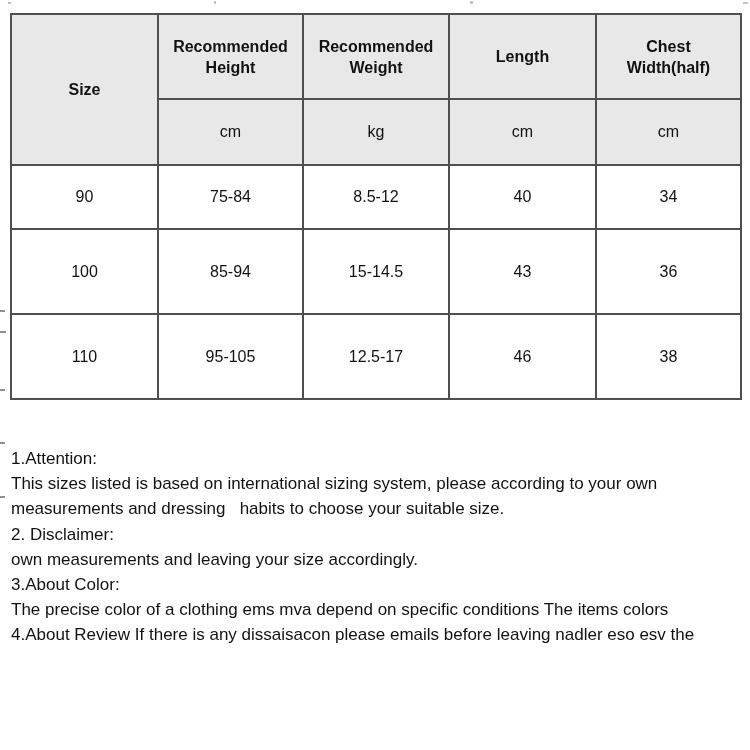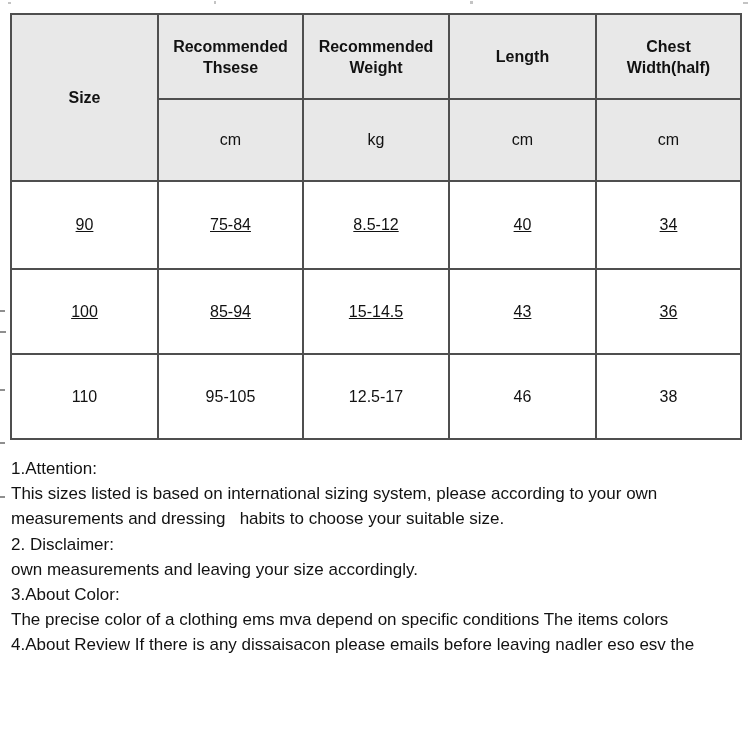--- a/index.html
+++ b/index.html
@@ -24,25 +24,25 @@
   table.size-table td.hd{
     background:#e8e8e8;
     font-weight:bold;
     line-height:21px;
   }
   table.size-table td.unit{
     background:#e8e8e8;
     font-weight:normal;
   }
   tr.r-head{height:85px;}
-  tr.r-unit{height:82px;}
-  tr.r-d1{height:88px;text-decoration:underline;}
-  tr.r-d2{height:85px;text-decoration:underline;}
+  tr.r-unit{height:66px;}
+  tr.r-d1{height:64px;}
+  tr.r-d2{height:85px;}
   tr.r-d3{height:85px;}
-  .notes{position:absolute;left:11px;top:456px;}
+  .notes{position:absolute;left:11px;top:446px;}
   .note{
     font-size:17px;
     line-height:25.2px;
     white-space:pre;
     color:#121212;
   }
   .art{position:absolute;background:#8f8f8f;}
   .spk{position:absolute;background:#c4c4c4;}
 </style>
 </head>
@@ -56,21 +56,21 @@
     <col style="width:147px">
     <col style="width:145px">
   </colgroup>
   <tbody>
     <tr class="r-head">
       <td class="hd" rowspan="2">
         <div>Size</div>
       </td>
       <td class="hd">
         <div>Recommended</div>
-        <div>Thsese</div>
+        <div>Height</div>
       </td>
       <td class="hd">
         <div>Recommended</div>
         <div>Weight</div>
       </td>
       <td class="hd">
         <div>Length</div>
         <div></div>
       </td>
       <td class="hd">

